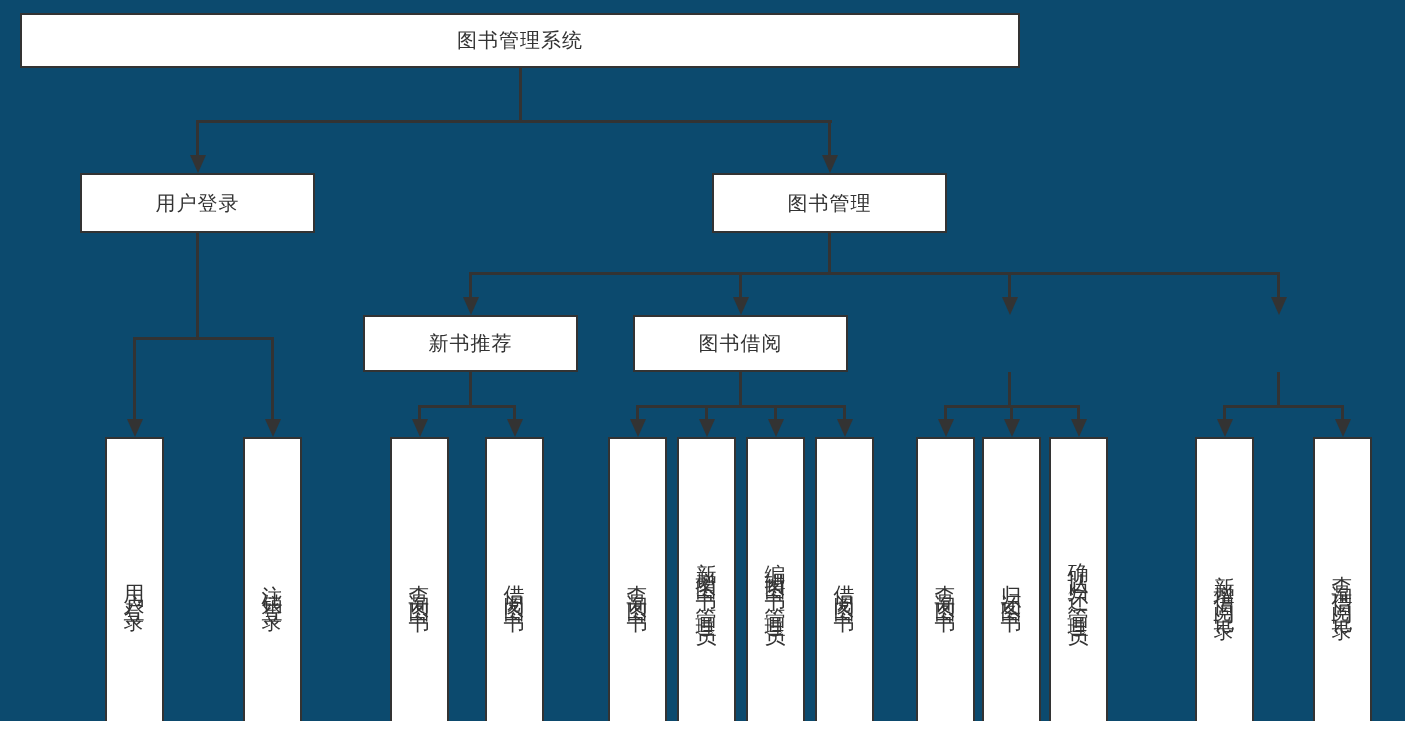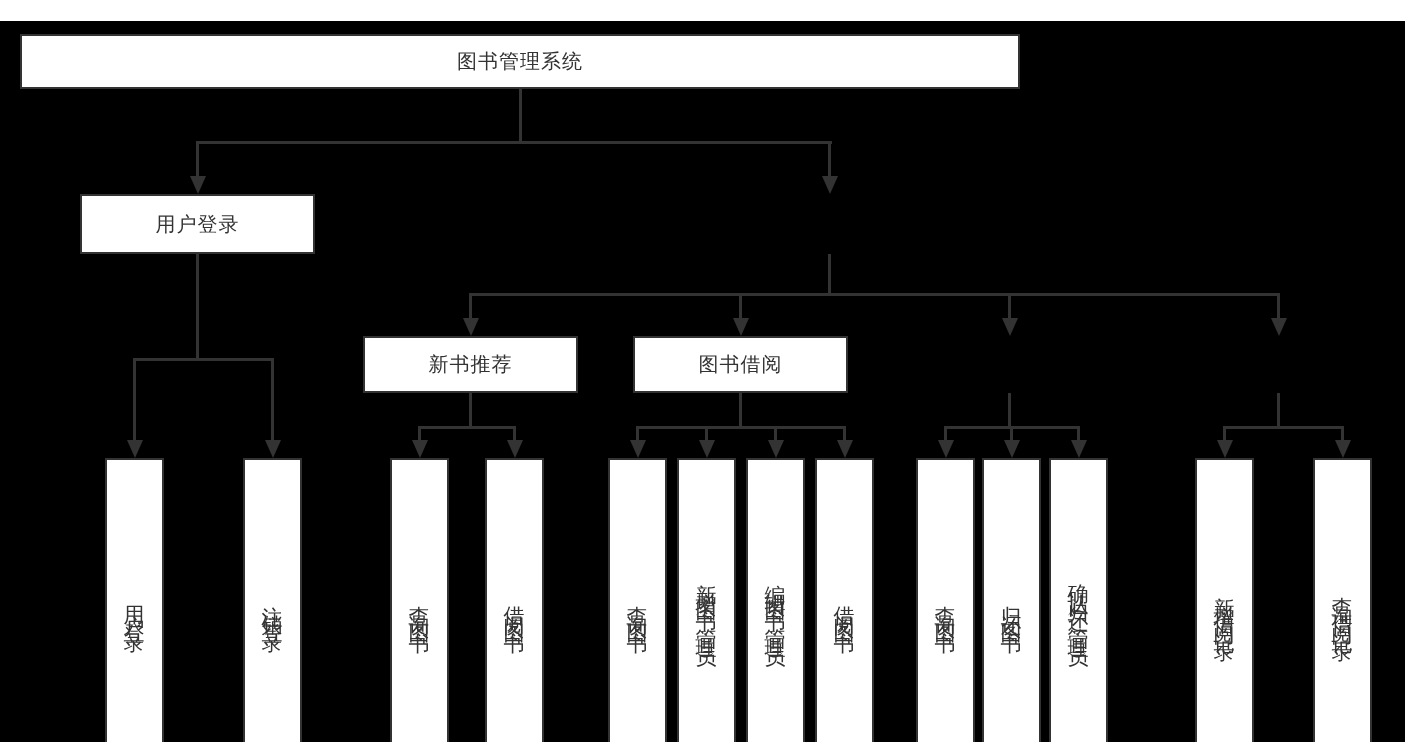--- a/index.html
+++ b/index.html
@@ -1,22 +1,21 @@
 <!DOCTYPE html>
 <html><head>
 <meta charset="utf-8">
 <style>
   html,body { margin:0; padding:0; background:#ffffff; }
   .canvas {
     position:relative;
     width:1405px; height:721px;
-    background:#000000;
+    background:#0c4a6e;
     font-family:"Liberation Sans", sans-serif;
     overflow:hidden;
-    margin-top:21px;
   }
   .box {
     position:absolute;
     box-sizing:border-box;
     border:2px solid #333333;
     background:#ffffff;
     color:#333333;
     display:flex;
     align-items:center;
     justify-content:center;
@@ -57,20 +56,21 @@
 <div class="canvas">
 
   <div class="box hbox" style="left:20px;top:13px;width:1000px;height:55px;">图书管理系统</div>
 
   <div class="vline" style="left:519px;top:68px;height:55px;"></div>
   <div class="hline" style="left:196px;top:120px;width:636px;"></div>
   <div class="arrow" style="left:196px;top:120px;height:35px;"></div>
   <div class="arrow" style="left:828px;top:120px;height:35px;"></div>
 
   <div class="box hbox" style="left:80px;top:173px;width:235px;height:60px;">用户登录</div>
+  <div class="box hbox" style="left:712px;top:173px;width:235px;height:60px;">图书管理</div>
 
   <div class="vline" style="left:196px;top:233px;height:107px;"></div>
   <div class="hline" style="left:133px;top:337px;width:141px;"></div>
   <div class="arrow" style="left:133px;top:337px;height:82px;"></div>
   <div class="arrow" style="left:271px;top:337px;height:82px;"></div>
 
   <div class="vline" style="left:828px;top:233px;height:42px;"></div>
   <div class="hline" style="left:469px;top:272px;width:811px;"></div>
   <div class="arrow" style="left:469px;top:272px;height:25px;"></div>
   <div class="arrow" style="left:739px;top:272px;height:25px;"></div>

